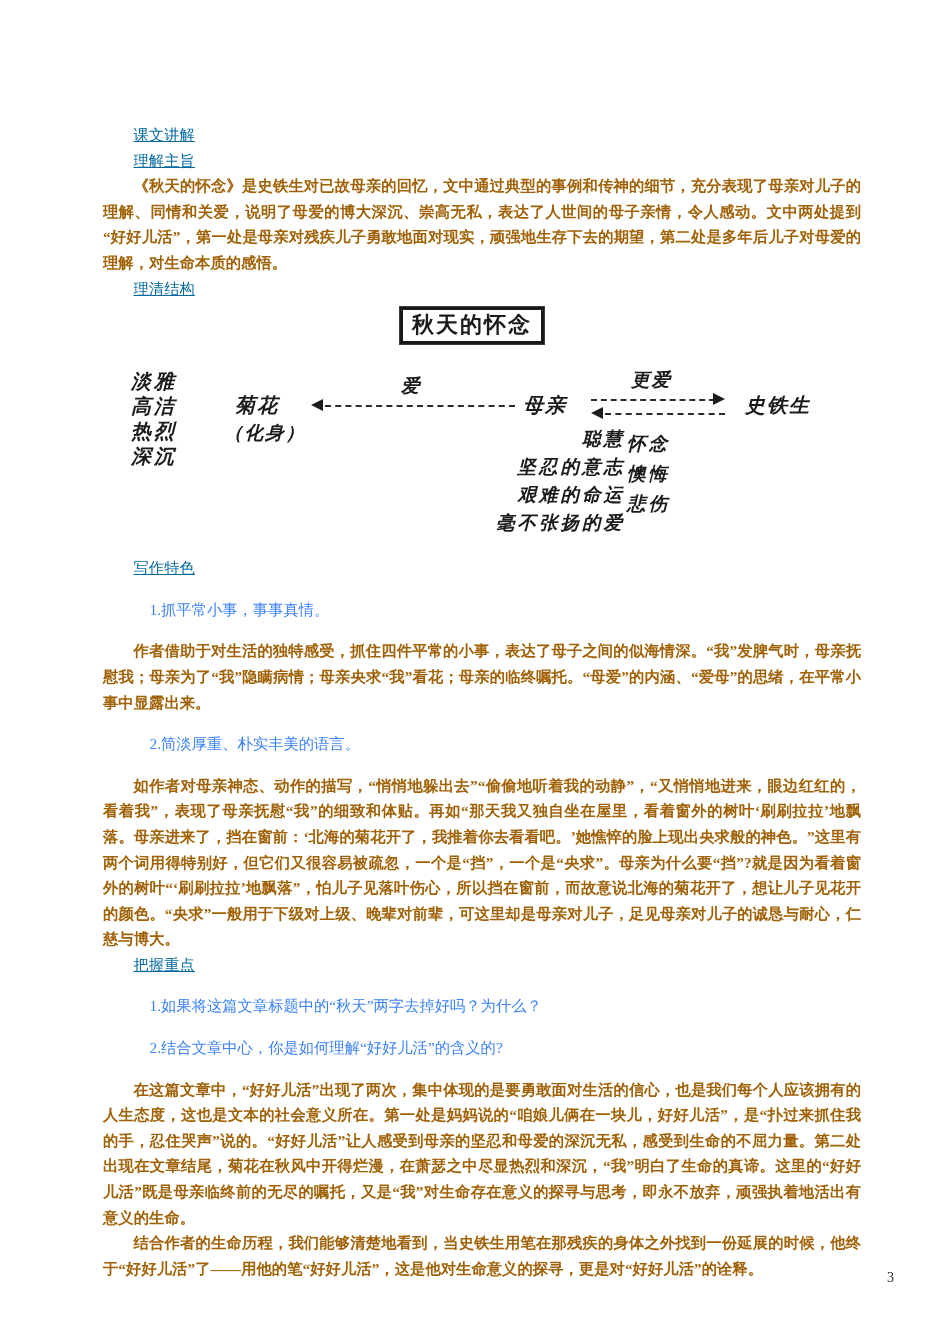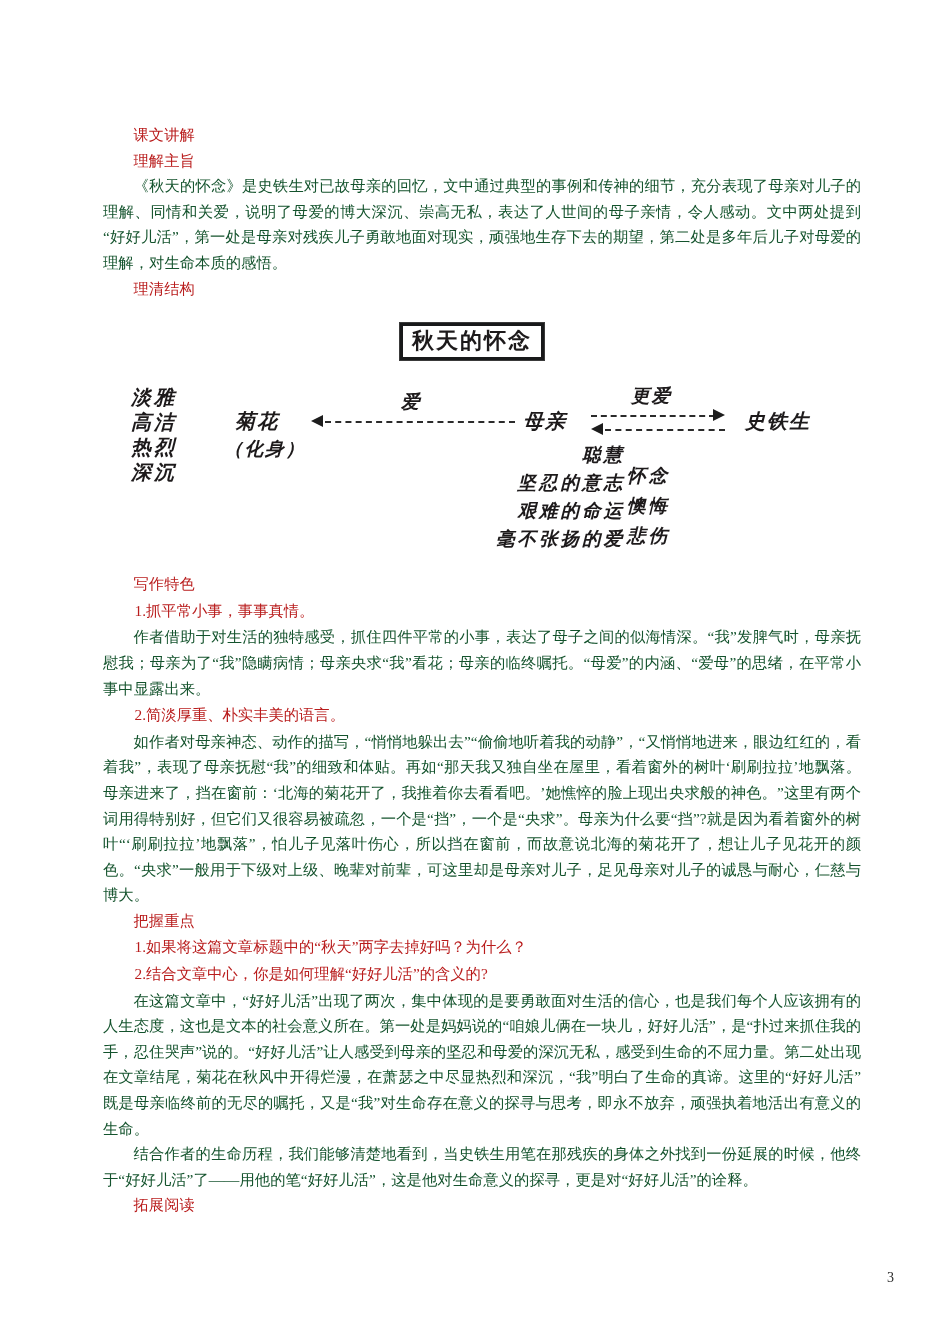--- a/index.html
+++ b/index.html
@@ -27,48 +27,50 @@
     width: 758px;
   }
 
   
   .heading {
     font-size: 15.2px;
     line-height: 25.6px;
     text-indent: 2em;
     margin: 0;
     letter-spacing: 0.2px;
-    color: #b91c1c;
+    color: #0369a1;
+    text-decoration: underline;
   }
   .para {
     font-size: 15.3px;
     line-height: 25.6px;
     text-indent: 2em;
     margin: 0;
     text-align: justify;
     text-justify: inter-ideograph;
     letter-spacing: 0.05px;
-    color: #14532d;
+    color: #a16207;
+    font-weight: bold;
   }
   .numbered {
     font-size: 15.3px;
     line-height: 25.6px;
     text-indent: 2em;
-    margin: 1px;
+    margin: 16px;
     text-align: justify;
     text-justify: inter-ideograph;
-    color: #b91c1c;
+    color: #3b82f6;
   }
 
   
   .diagram {
     position: relative;
     width: 758px;
     height: 238px;
-    margin: 22px 0 10px 0;
+    margin: 6px 0 10px 0;
     font-family: "DejaVu Serif", "Liberation Serif", serif;
     color: #1d1a1b;
   }
   .dg-title-wrap {
     position: absolute;
     left: 297px;
     top: 0px;
   }
   .dg-title {
     display: inline-block;
@@ -177,21 +179,21 @@
       </div>
 
       <div class="arrow-line" style="left:488px; top:92px; width:124px;"></div>
       <div class="arrow-head right" style="left:610px; top:86px;"></div>
       <div class="arrow-line" style="left:502px; top:106px; width:120px;"></div>
       <div class="arrow-head left" style="left:488px; top:100px;"></div>
       <div class="dg-txt s19" style="left:528px; top:60px;">更爱</div>
 
       <div class="dg-txt s20" style="left:642px; top:85px;">史铁生</div>
 
-      <div class="dg-col s19" style="left:524px; top:138px; line-height:30px;">
+      <div class="dg-col s19" style="left:524px; top:122px; line-height:30px;">
         <div>怀念</div>
         <div>懊悔</div>
         <div>悲伤</div>
       </div>
 
     </div>
 
     <p class="heading">写作特色</p>
 
     <p class="numbered">1.抓平常小事，事事真情。</p>
@@ -201,19 +203,18 @@
     <p class="para">如作者对母亲神态、动作的描写，“悄悄地躲出去”“偷偷地听着我的动静”，“又悄悄地进来，眼边红红的，看着我”，表现了母亲抚慰“我”的细致和体贴。再如“那天我又独自坐在屋里，看着窗外的树叶‘刷刷拉拉’地飘落。母亲进来了，挡在窗前：‘北海的菊花开了，我推着你去看看吧。’她憔悴的脸上现出央求般的神色。”这里有两个词用得特别好，但它们又很容易被疏忽，一个是“挡”，一个是“央求”。母亲为什么要“挡”?就是因为看着窗外的树叶“‘刷刷拉拉’地飘落”，怕儿子见落叶伤心，所以挡在窗前，而故意说北海的菊花开了，想让儿子见花开的颜色。“央求”一般用于下级对上级、晚辈对前辈，可这里却是母亲对儿子，足见母亲对儿子的诚恳与耐心，仁慈与博大。</p>
 
     <p class="heading">把握重点</p>
 
     <p class="numbered">1.如果将这篇文章标题中的“秋天”两字去掉好吗？为什么？</p>
 
     <p class="numbered">2.结合文章中心，你是如何理解“好好儿活”的含义的?</p>
     <p class="para">在这篇文章中，“好好儿活”出现了两次，集中体现的是要勇敢面对生活的信心，也是我们每个人应该拥有的人生态度，这也是文本的社会意义所在。第一处是妈妈说的“咱娘儿俩在一块儿，好好儿活”，是“扑过来抓住我的手，忍住哭声”说的。“好好儿活”让人感受到母亲的坚忍和母爱的深沉无私，感受到生命的不屈力量。第二处出现在文章结尾，菊花在秋风中开得烂漫，在萧瑟之中尽显热烈和深沉，“我”明白了生命的真谛。这里的“好好儿活”既是母亲临终前的无尽的嘱托，又是“我”对生命存在意义的探寻与思考，即永不放弃，顽强执着地活出有意义的生命。</p>
     <p class="para">结合作者的生命历程，我们能够清楚地看到，当史铁生用笔在那残疾的身体之外找到一份延展的时候，他终于“好好儿活”了——用他的笔“好好儿活”，这是他对生命意义的探寻，更是对“好好儿活”的诠释。</p>
 
-    <p class="heading">拓展阅读</p>
 
   </div>
 
   <div class="page-number">3</div>
 
 </div>
 
 </body></html>

